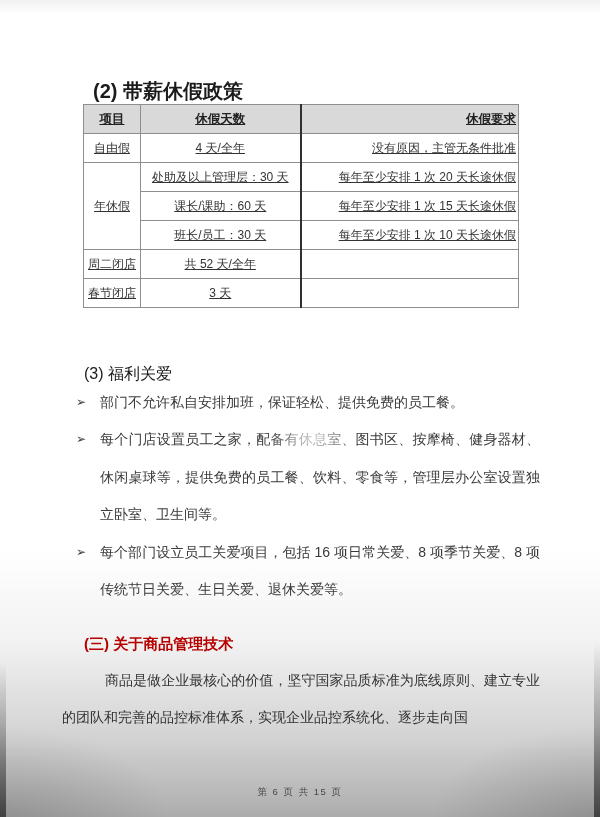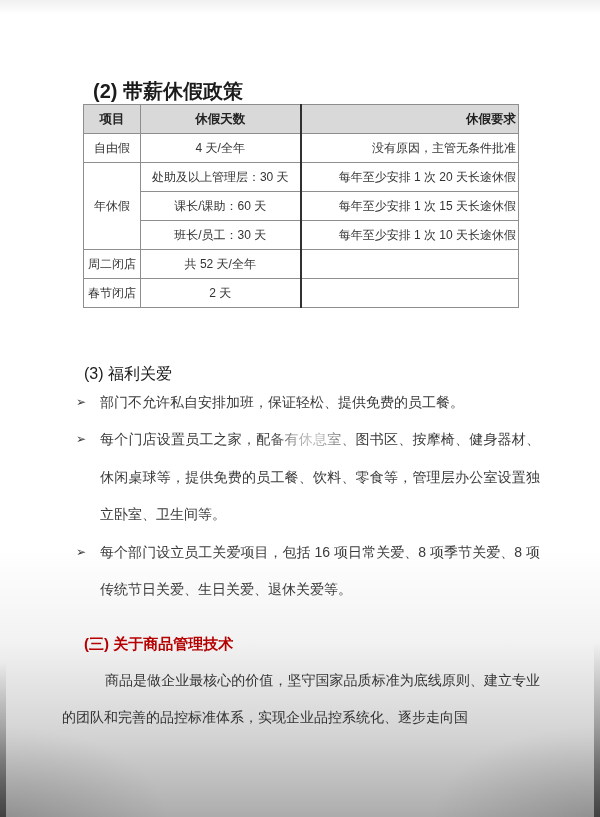--- a/index.html
+++ b/index.html
@@ -67,20 +67,21 @@
     color: #333333;
   }
   table.leave th, table.leave td {
     border: 1px solid #8e8e8e;
     text-align: center;
     vertical-align: middle;
     padding: 0 2px;
     height: 28px;
     overflow: hidden;
     white-space: nowrap;
+    text-decoration: underline;
   }
   table.leave th {
     background: #d9d9d9;
     font-weight: bold;
     color: #222222;
     font-size: 12.5px;
   }
   table.leave .div-1 { border-left: 1px solid #5a5a5a; }
   table.leave .div-2 { border-left: 2px solid #303030; text-align: right; }
   
@@ -156,21 +157,21 @@
           <td class="div-1">班长/员工：30 天</td>
           <td class="div-2">每年至少安排 1 次 10 天长途休假</td>
         </tr>
         <tr>
           <td>周二闭店</td>
           <td class="div-1">共 52 天/全年</td>
           <td class="div-2"></td>
         </tr>
         <tr>
           <td>春节闭店</td>
-          <td class="div-1">2 天</td>
+          <td class="div-1">3 天</td>
           <td class="div-2"></td>
         </tr>
       </tbody>
     </table>
   </div>
 
   <h2 class="h-welfare">(3) 福利关爱</h2>
 
   <div class="bullets">
     <div class="bullet">
@@ -190,14 +191,15 @@
   <div class="watermark-spot"></div>
 
   <h2 class="h-product">(三) 关于商品管理技术</h2>
 
   <p class="paragraph">商品是做企业最核心的价值，坚守国家品质标准为底线原则、建立专业的团队和完善的品控标准体系，实现企业品控系统化、逐步走向国</p>
 
   <div class="bottom-shade"></div>
   <div class="left-edge-shade"></div>
   <div class="right-edge-shade"></div>
 
+  <div class="footer">第 6 页 共 15 页</div>
 
 </div>
 
 </body></html>

